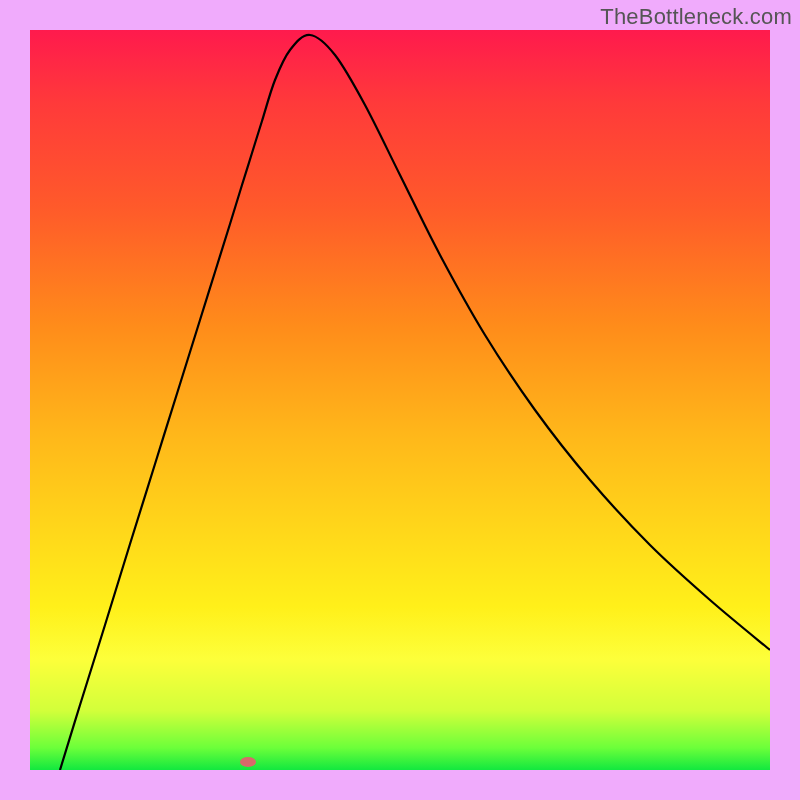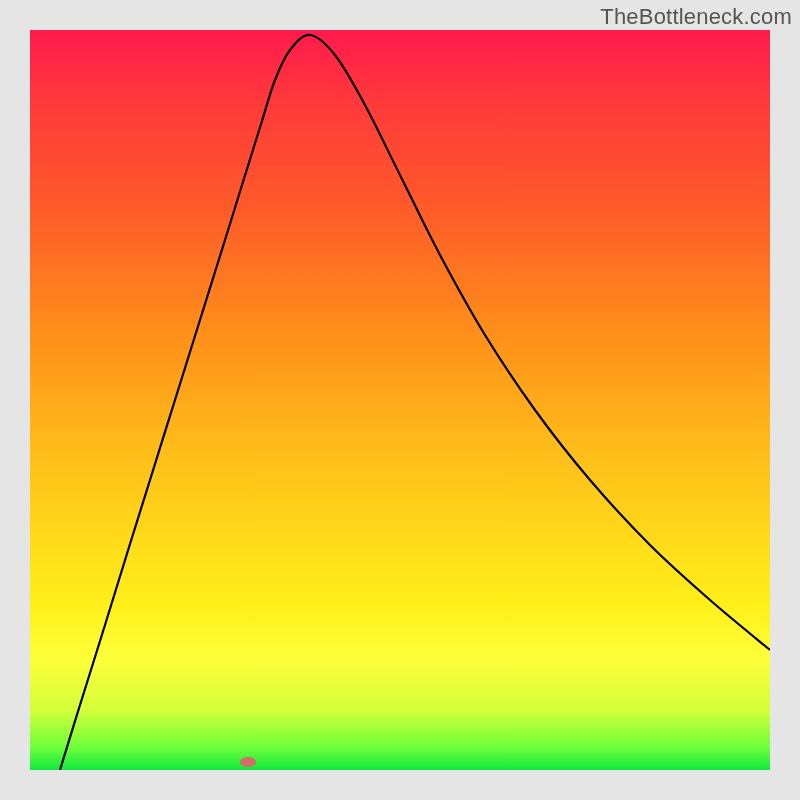--- a/index.html
+++ b/index.html
@@ -1,21 +1,21 @@
 <!DOCTYPE html>
 <html><head>
 <meta charset="utf-8">
 <style>
   * { margin: 0; padding: 0; box-sizing: border-box; }
   html, body { width: 800px; height: 800px; overflow: hidden; background: #000; font-family: Arial, Helvetica, sans-serif; }
   .frame {
     position: relative;
     width: 800px;
     height: 800px;
-    background: #e5e5e5;
+    background: #f0abfc;
   }
   .plot {
     position: absolute;
     left: 30px;
     top: 30px;
     width: 740px;
     height: 740px;
     overflow: hidden;
   }
   .gradient {

